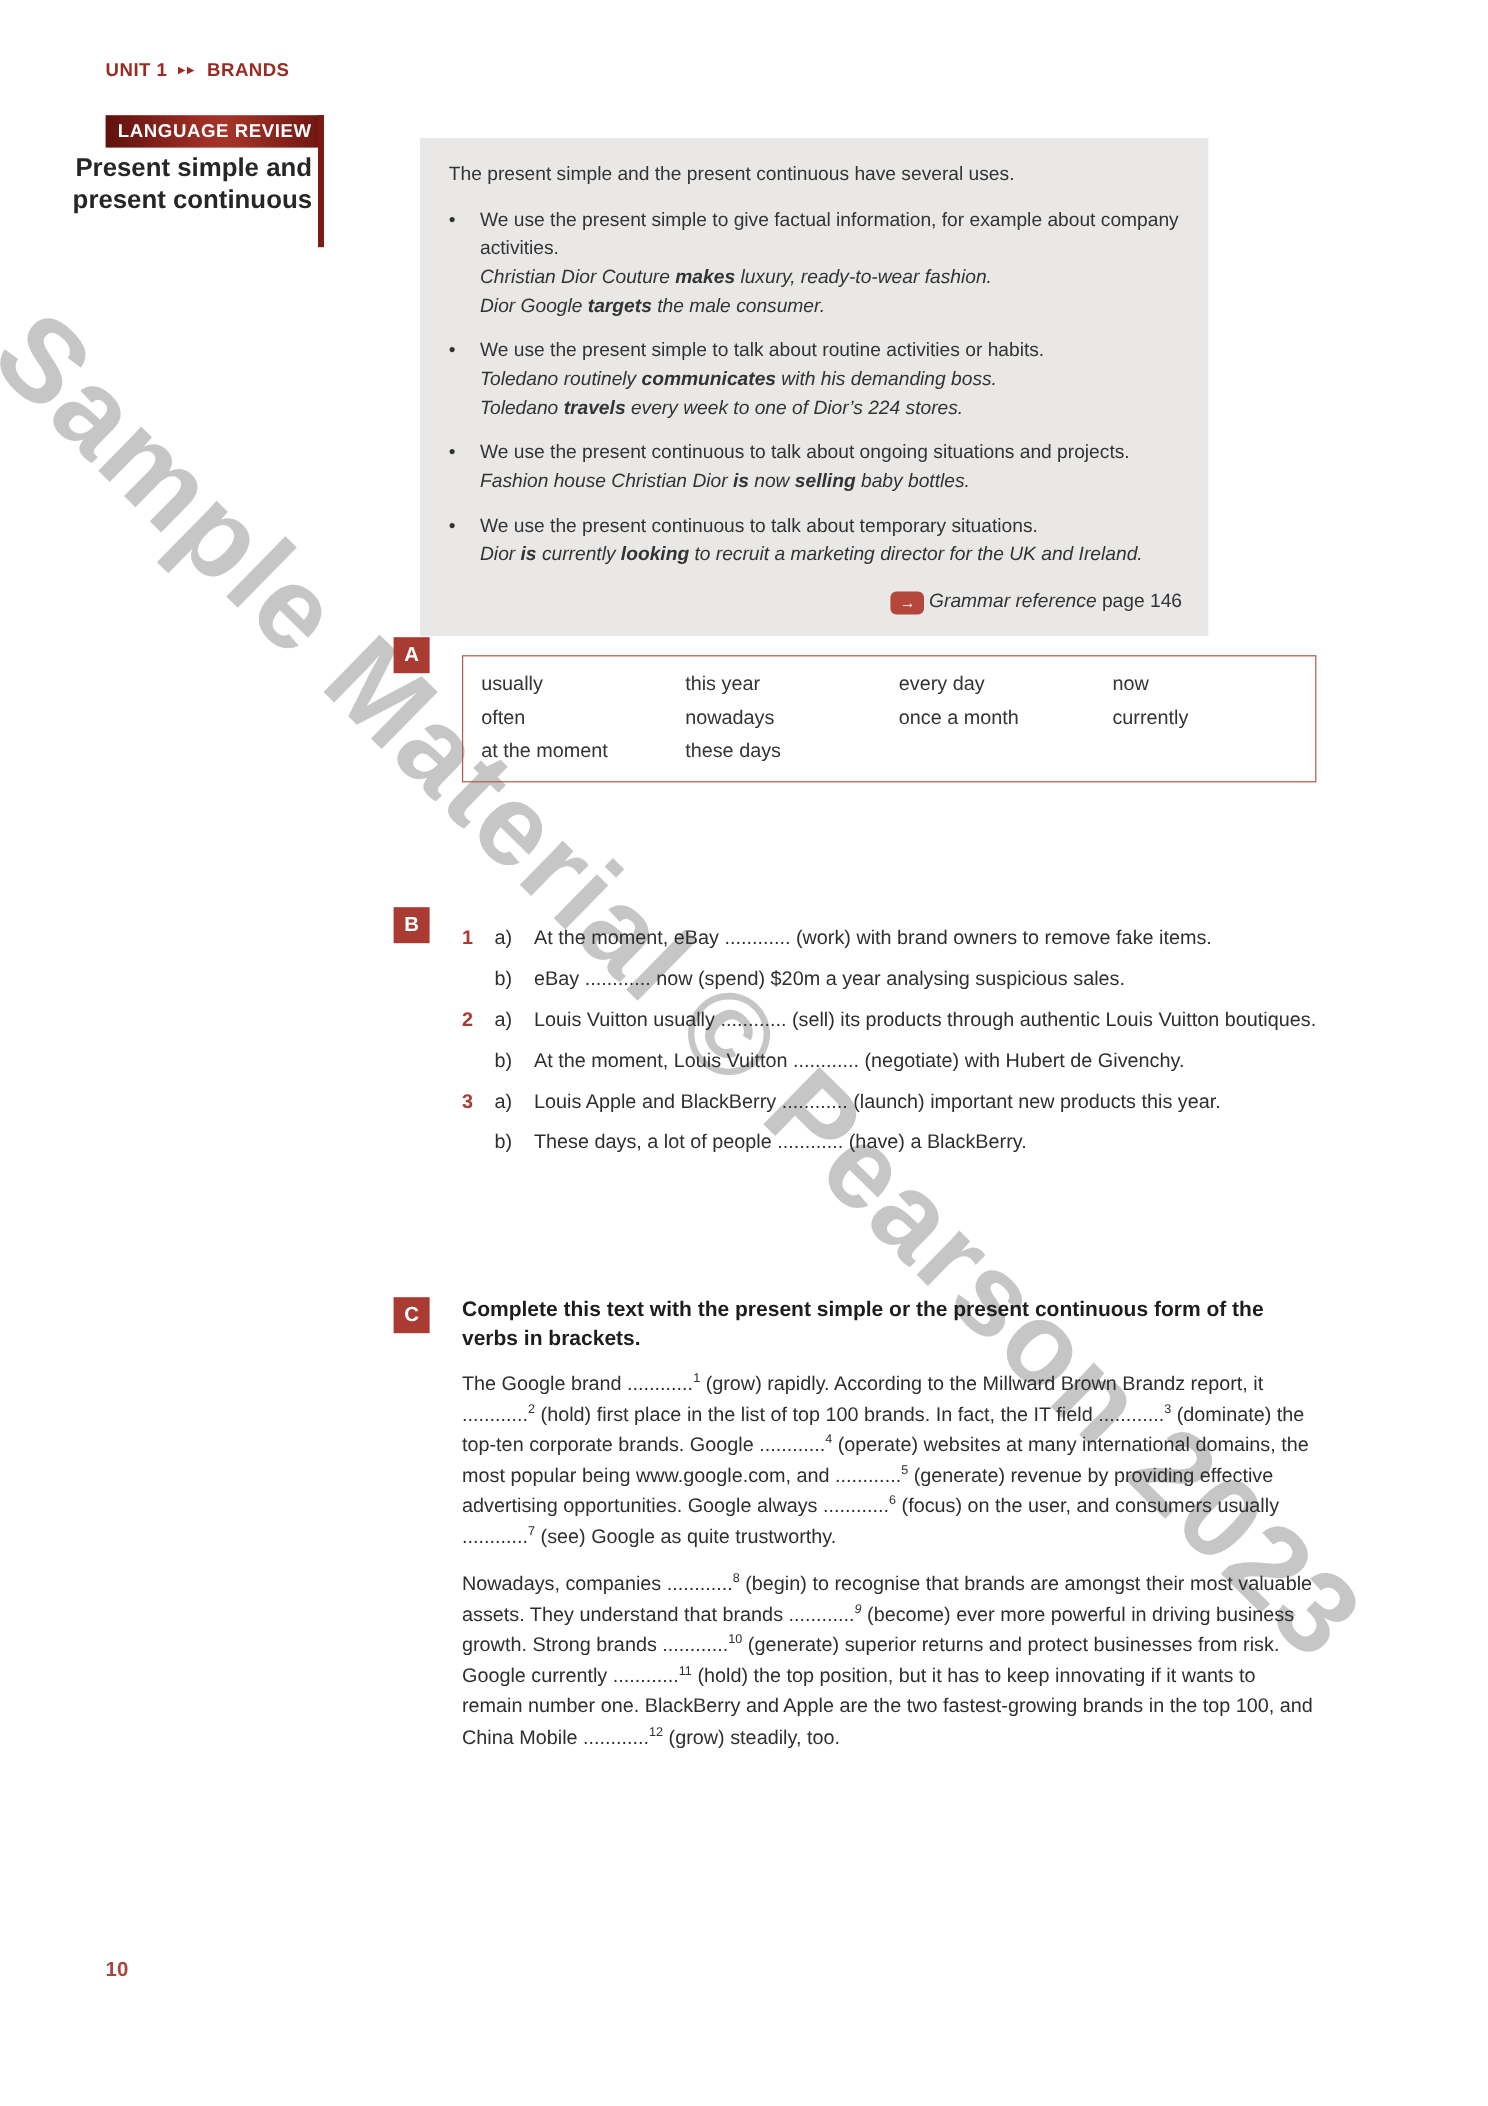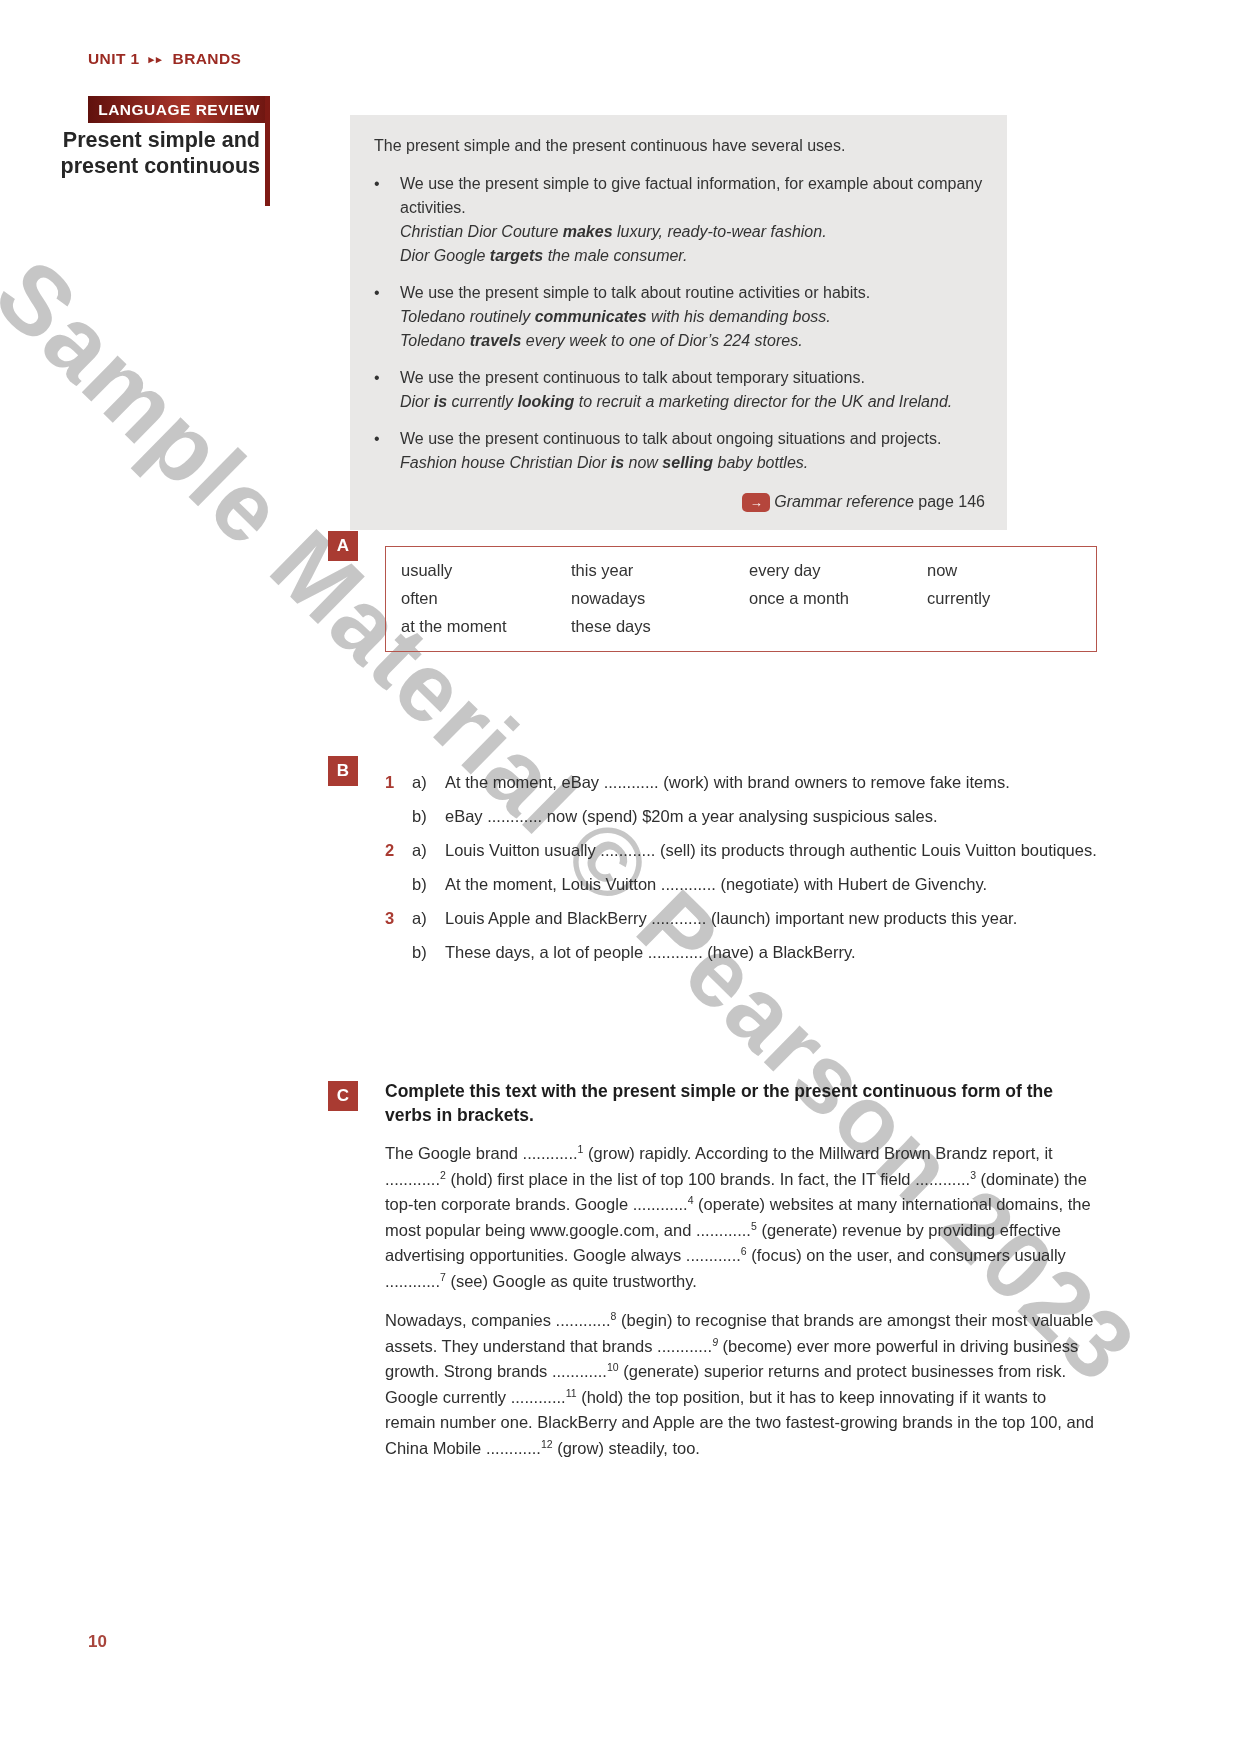--- a/index.html
+++ b/index.html
@@ -96,30 +96,30 @@
         <div class="bullet-body">
           <div class="rule">We use the present simple to talk about routine activities or habits.</div>
           <div class="example"><span>Toledano routinely </span><span style="font-weight: 700;">communicates</span><span> with his demanding boss.</span></div>
           <div class="example"><span>Toledano </span><span style="font-weight: 700;">travels</span><span> every week to one of Dior’s 224 stores.</span></div>
         </div>
       </div>
 
       <div class="bullet">
         <span class="bullet-marker"></span>
         <div class="bullet-body">
+          <div class="rule">We use the present continuous to talk about ongoing situations and projects.</div>
+          <div class="example"><span>Fashion house Christian Dior </span><span style="font-weight: 700;">is</span><span> now </span><span style="font-weight: 700;">selling</span><span> baby bottles.</span></div>
+        </div>
+      </div>
+
+      <div class="bullet">
+        <span class="bullet-marker"></span>
+        <div class="bullet-body">
           <div class="rule">We use the present continuous to talk about temporary situations.</div>
           <div class="example"><span>Dior </span><span style="font-weight: 700;">is</span><span> currently </span><span style="font-weight: 700;">looking</span><span> to recruit a marketing director for the UK and Ireland.</span></div>
-        </div>
-      </div>
-
-      <div class="bullet">
-        <span class="bullet-marker"></span>
-        <div class="bullet-body">
-          <div class="rule">We use the present continuous to talk about ongoing situations and projects.</div>
-          <div class="example"><span>Fashion house Christian Dior </span><span style="font-weight: 700;">is</span><span> now </span><span style="font-weight: 700;">selling</span><span> baby bottles.</span></div>
         </div>
       </div>
 
       <div class="gref">
         <span class="gref-icon"></span>
         <span><span class="gref-italic">Grammar reference</span><span> page 146</span></span>
       </div>
     </div>
 
     <div class="section" style="top:529px;">

